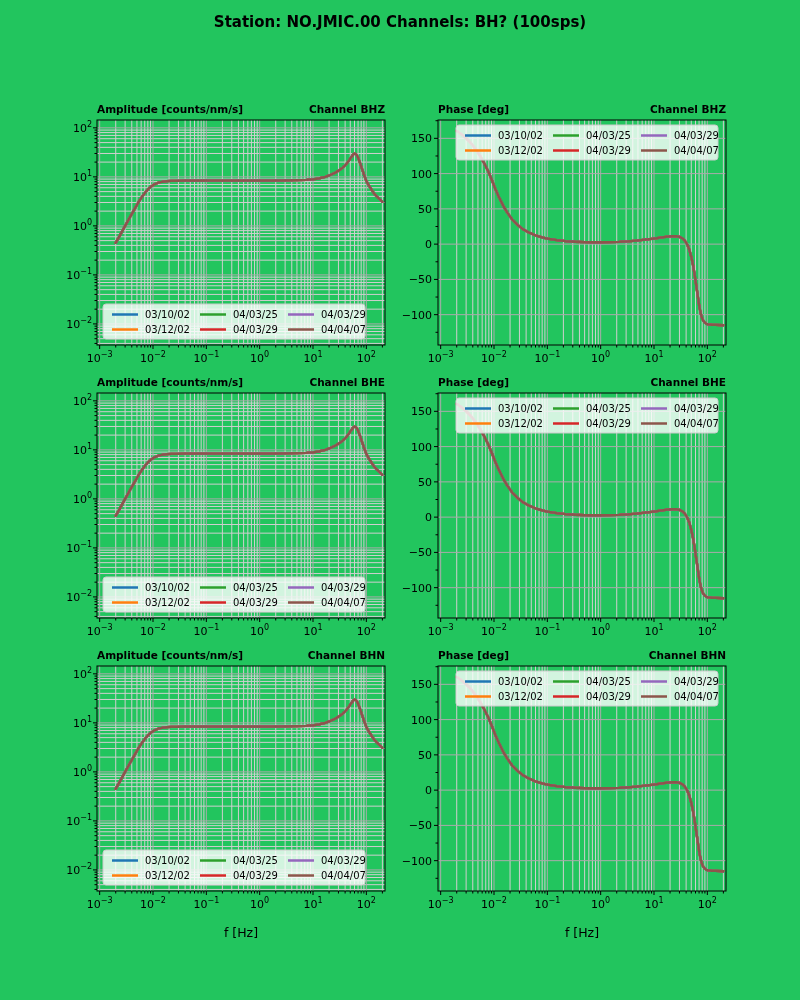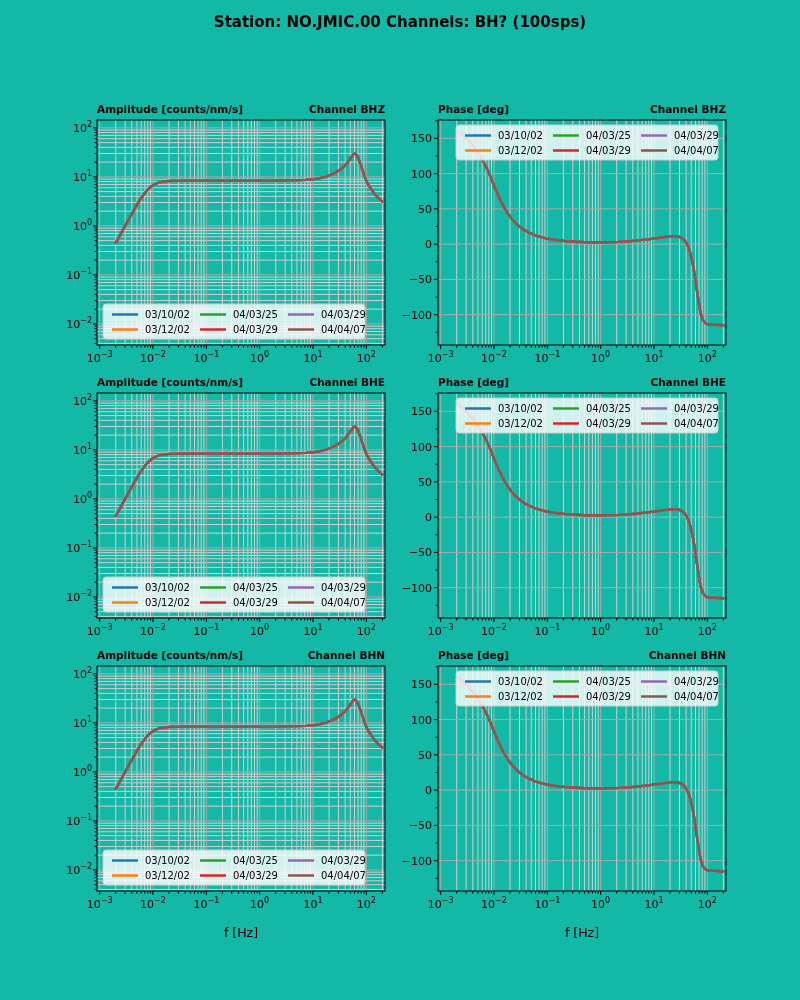--- a/index.html
+++ b/index.html
@@ -1,17 +1,17 @@
 <!DOCTYPE html>
 <html><head>
 <meta charset="utf-8">
 <style>
   html,body{margin:0;padding:0;background:#fff;}
   .figure{
-    position:relative;width:800px;height:1000px;background:#14b8a6;overflow:hidden;
+    position:relative;width:800px;height:1000px;background:#22c55e;overflow:hidden;
     font-family:"DejaVu Sans", sans-serif;
   }
   .suptitle{
     position:absolute;left:0;top:13px;width:800px;text-align:center;
     font-size:15px;font-weight:bold;color:#000;
   }
   .subplot{position:absolute;}
   svg text{font-family:"DejaVu Sans", sans-serif;fill:#000;}
 </style>
 </head>

